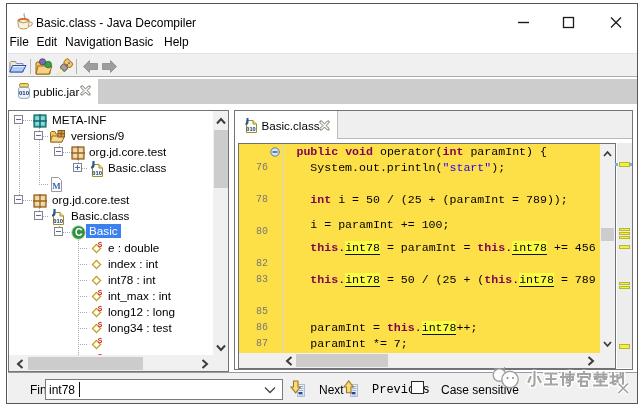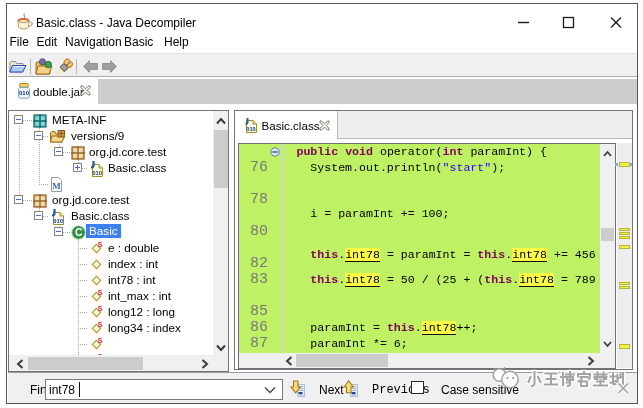--- a/index.html
+++ b/index.html
@@ -26,23 +26,23 @@
 .sel { background:#3c80f0; color:#fff; padding:0 3px 1px 3px; }
 .ebox { position:absolute; width:9px; height:9px; background:#fcfcfc; border:1px solid #848484; }
 .ebox:after { content:""; position:absolute; left:1px; top:3px; width:5px; height:1px; background:#4a6cc3; }
 .ebox.plus:before { content:""; position:absolute; left:3px; top:1px; width:1px; height:5px; background:#4a6cc3; }
 .dotv { position:absolute; width:1px; background-image:linear-gradient(#aaa 50%, transparent 50%); background-size:1px 2px; }
 .doth { position:absolute; height:1px; background-image:linear-gradient(90deg,#aaa 50%, transparent 50%); background-size:2px 1px; }
 
 .sb { position:absolute; background:#f0f0f0; }
 .sbthumb { position:absolute; background:#cccccc; }
 
-#editor { overflow:hidden; position:absolute; left:3px; top:32.5px; width:377.5px; height:225.5px; border:1px solid #707078; background:#bef264; }
+#editor { overflow:hidden; position:absolute; left:3px; top:32.5px; width:377.5px; height:225.5px; border:1px solid #707078; background:#fde047; }
 .cline { position:absolute; left:43.5px; height:16px; font-family:"Liberation Mono", monospace; font-size:11.6px; line-height:16px; white-space:pre; color:#000; }
-.lnum { position:absolute; width:29px; text-align:right; font-family:"Liberation Mono", monospace; font-size:15px; line-height:16px; color:#787878; }
+.lnum { position:absolute; width:29px; text-align:right; font-family:"Liberation Mono", monospace; font-size:10px; line-height:16px; color:#787878; }
 .kw { color:#7f0055; font-weight:bold; }
 .str { color:#2a00ff; }
 .hl { background:#fbfb46; border-bottom:1.4px solid #111; }
 
 #findbar { position:absolute; left:1px; top:368px; width:629px; height:31px; background:#f0f0f0; border-top:1px solid #9a9aa0; font-size:12px; }
 #findcombo { position:absolute; left:37px; top:6px; width:238px; height:21px; background:#fff; border:1px solid #7a7a80; }
 .fbtext { position:absolute; top:10px;margin-left:12px; }
 #checkbox { position:absolute; left:403px; top:8px; width:13px; height:13px; background:#fff; border:1.4px solid #2a2a2a; }
 
 #wm { position:absolute; }
@@ -103,21 +103,21 @@
     </svg>
   </div>
   <div id="tabbar1">
     <div class="gray"></div>
 
     <svg class="abs" style="left:10px;top:5px" width="12" height="16" viewBox="0 0 12 16">
       <rect x="1.5" y="0.5" width="9" height="3.6" rx="1.6" fill="#f2d86a" stroke="#a8861a" stroke-width="1"></rect>
       <path d="M1.5 4.5 Q0.5 5.5 0.5 7 L0.5 13 Q0.5 15.3 3 15.3 L9 15.3 Q11.5 15.3 11.5 13 L11.5 7 Q11.5 5.5 10.5 4.5 Z" fill="#eef3fa" stroke="#8aa6c8" stroke-width="1"></path>
       <text x="6" y="11.5" font-size="6" font-weight="bold" fill="#16356e" text-anchor="middle" font-family="Liberation Sans">010</text>
     </svg>
-    <div class="tabtext abs" style="left:25px;top:7px;">double.jar</div>
+    <div class="tabtext abs" style="left:25px;top:7px;">public.jar</div>
     <svg class="abs" style="left:72px;top:7px" width="11" height="11" viewBox="0 0 11 11">
       <path d="M1 1 L2.6 1 L5.5 3.9 L8.4 1 L10 1 L10 2.6 L7.1 5.5 L10 8.4 L10 10 L8.4 10 L5.5 7.1 L2.6 10 L1 10 L1 8.4 L3.9 5.5 L1 2.6 Z" fill="#fbfbf8" stroke="#73736a" stroke-width="1"></path>
     </svg>
   </div>
 
   <div id="treepanel">
     <div class="dotv" style="left:9.5px;top:14.5px;height:74.0px"></div>
     <div class="dotv" style="left:29.5px;top:16.5px;height:56.0px"></div>
     <div class="dotv" style="left:49.5px;top:32.5px;height:8.0px"></div>
     <div class="dotv" style="left:68.5px;top:48.5px;height:8.0px"></div>
@@ -225,21 +225,21 @@
     <svg class="abs" style="left:80px;top:194px" width="15" height="15" viewBox="0 0 15 15">
         <rect x="4.6" y="4.6" width="5.8" height="5.8" transform="rotate(45 7.5 7.5)" fill="#fffef0" stroke="#c09a1a" stroke-width="1.2"></rect>
         <text x="11" y="5.8" font-size="6.8" font-weight="bold" fill="#cc2233" font-family="Liberation Sans" text-anchor="middle">S</text>
       </svg>
     <div class="trow" style="left:99px;top:194.0px">long12 : long</div>
     <div class="doth" style="left:69px;top:216.5px;width:10px"></div>
     <svg class="abs" style="left:80px;top:210px" width="15" height="15" viewBox="0 0 15 15">
         <rect x="4.6" y="4.6" width="5.8" height="5.8" transform="rotate(45 7.5 7.5)" fill="#fffef0" stroke="#c09a1a" stroke-width="1.2"></rect>
         <text x="11" y="5.8" font-size="6.8" font-weight="bold" fill="#cc2233" font-family="Liberation Sans" text-anchor="middle">S</text>
       </svg>
-    <div class="trow" style="left:99px;top:210.0px">long34 : index</div>
+    <div class="trow" style="left:99px;top:210.0px">long34 : test</div>
     <div class="doth" style="left:69px;top:232.5px;width:10px"></div>
     <svg class="abs" style="left:80px;top:226px" width="15" height="15" viewBox="0 0 15 15">
         <rect x="4.6" y="4.6" width="5.8" height="5.8" transform="rotate(45 7.5 7.5)" fill="#fffef0" stroke="#c09a1a" stroke-width="1.2"></rect>
         <text x="11" y="5.8" font-size="6.8" font-weight="bold" fill="#cc2233" font-family="Liberation Sans" text-anchor="middle">S</text>
       </svg>
     <div class="doth" style="left:69px;top:248.5px;width:10px"></div>
     <svg class="abs" style="left:80px;top:242px" width="15" height="15" viewBox="0 0 15 15">
         <rect x="4.6" y="4.6" width="5.8" height="5.8" transform="rotate(45 7.5 7.5)" fill="#fffef0" stroke="#c09a1a" stroke-width="1.2"></rect>
         <text x="11" y="5.8" font-size="6.8" font-weight="bold" fill="#cc2233" font-family="Liberation Sans" text-anchor="middle">S</text>
       </svg>
@@ -280,31 +280,32 @@
     <div id="editor">
       <div class="abs" style="left:42.5px;top:0;width:1px;height:208px;background:#d4d4d4"></div>
       <svg class="abs" style="left:31px;top:3px" width="10" height="10" viewBox="0 0 10 10">
           <circle cx="5" cy="5" r="4.2" fill="#d6e6f4" stroke="#5878a0" stroke-width="1"></circle>
           <line x1="2.5" y1="5" x2="7.5" y2="5" stroke="#1a3a6a" stroke-width="1.2"></line>
         </svg>
       <div class="cline" style="top:-0.5px">  <span class="kw">public</span> <span class="kw">void</span> operator(<span class="kw">int</span> paramInt) {</div>
       <div class="lnum" style="left:0;top:15.5px">76</div>
       <div class="cline" style="top:15.5px">    System.out.println(<span class="str">"start"</span>);</div>
       <div class="lnum" style="left:0;top:47.5px">78</div>
+      <div class="cline" style="top:47.5px">    <span class="kw">int</span> i = 50 / (25 + (paramInt = 789));</div>
       <div class="lnum" style="left:0;top:79.5px">80</div>
-      <div class="cline" style="top:62px">    i = paramInt += 100;</div>
+      <div class="cline" style="top:73px">    i = paramInt += 100;</div>
       <div class="lnum" style="left:0;top:111.5px">82</div>
-      <div class="cline" style="top:103px">    <span class="kw">this</span>.<span class="hl">int78</span> = paramInt = <span class="kw">this</span>.<span class="hl">int78</span> += 456</div>
+      <div class="cline" style="top:96px">    <span class="kw">this</span>.<span class="hl">int78</span> = paramInt = <span class="kw">this</span>.<span class="hl">int78</span> += 456</div>
       <div class="lnum" style="left:0;top:127.5px">83</div>
       <div class="cline" style="top:127.5px">    <span class="kw">this</span>.<span class="hl">int78</span> = 50 / (25 + (<span class="kw">this</span>.<span class="hl">int78</span> = 789</div>
       <div class="lnum" style="left:0;top:159.5px">85</div>
       <div class="lnum" style="left:0;top:175.5px">86</div>
       <div class="cline" style="top:175.5px">    paramInt = <span class="kw">this</span>.<span class="hl">int78</span>++;</div>
       <div class="lnum" style="left:0;top:191.5px">87</div>
-      <div class="cline" style="top:191.5px">    paramInt *= 6;</div>
+      <div class="cline" style="top:191.5px">    paramInt *= 7;</div>
       <div class="sb" style="left:360.5px;top:0;width:15px;height:224px"></div>
       <svg class="abs" style="left:363.5px;top:6px" width="9" height="8" viewBox="0 0 9 8">
           <path d="M1 6 L4.5 2 L8 6" fill="none" stroke="#3c3c3c" stroke-width="1.8"></path>
         </svg>
       <div class="sbthumb" style="left:361.5px;top:84px;width:13px;height:13px"></div>
       <svg class="abs" style="left:363.5px;top:196px" width="9" height="8" viewBox="0 0 9 8">
           <path d="M1 2 L4.5 6 L8 2" fill="none" stroke="#3c3c3c" stroke-width="1.8"></path>
         </svg>
       <div class="sb" style="left:0;top:208.5px;width:360.5px;height:15.5px"></div>
       <svg class="abs" style="left:46px;top:212px" width="8" height="10" viewBox="0 0 8 10">

